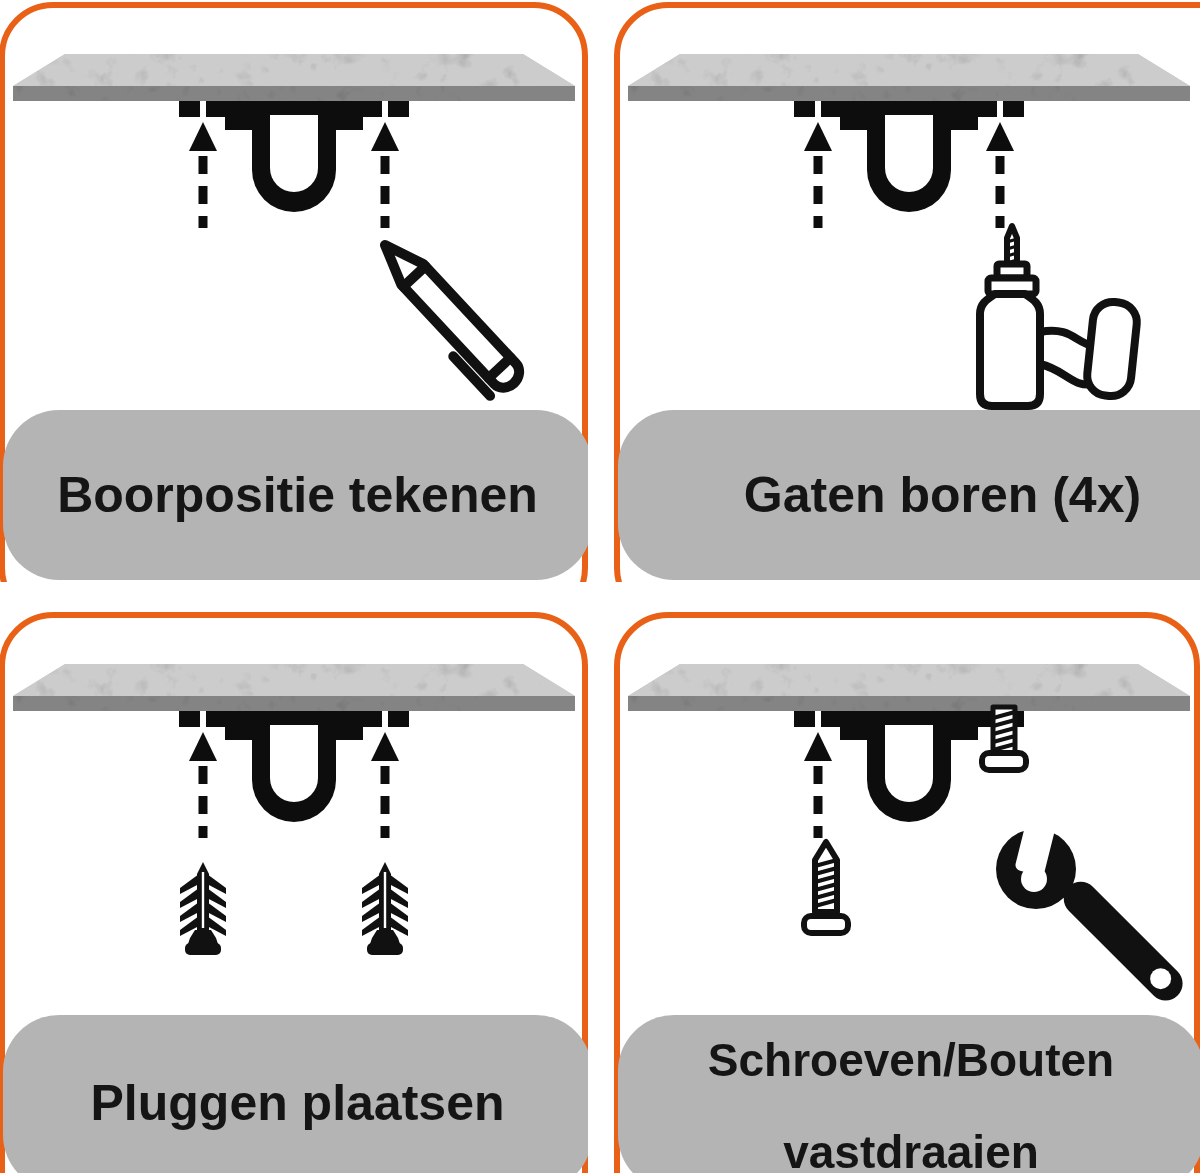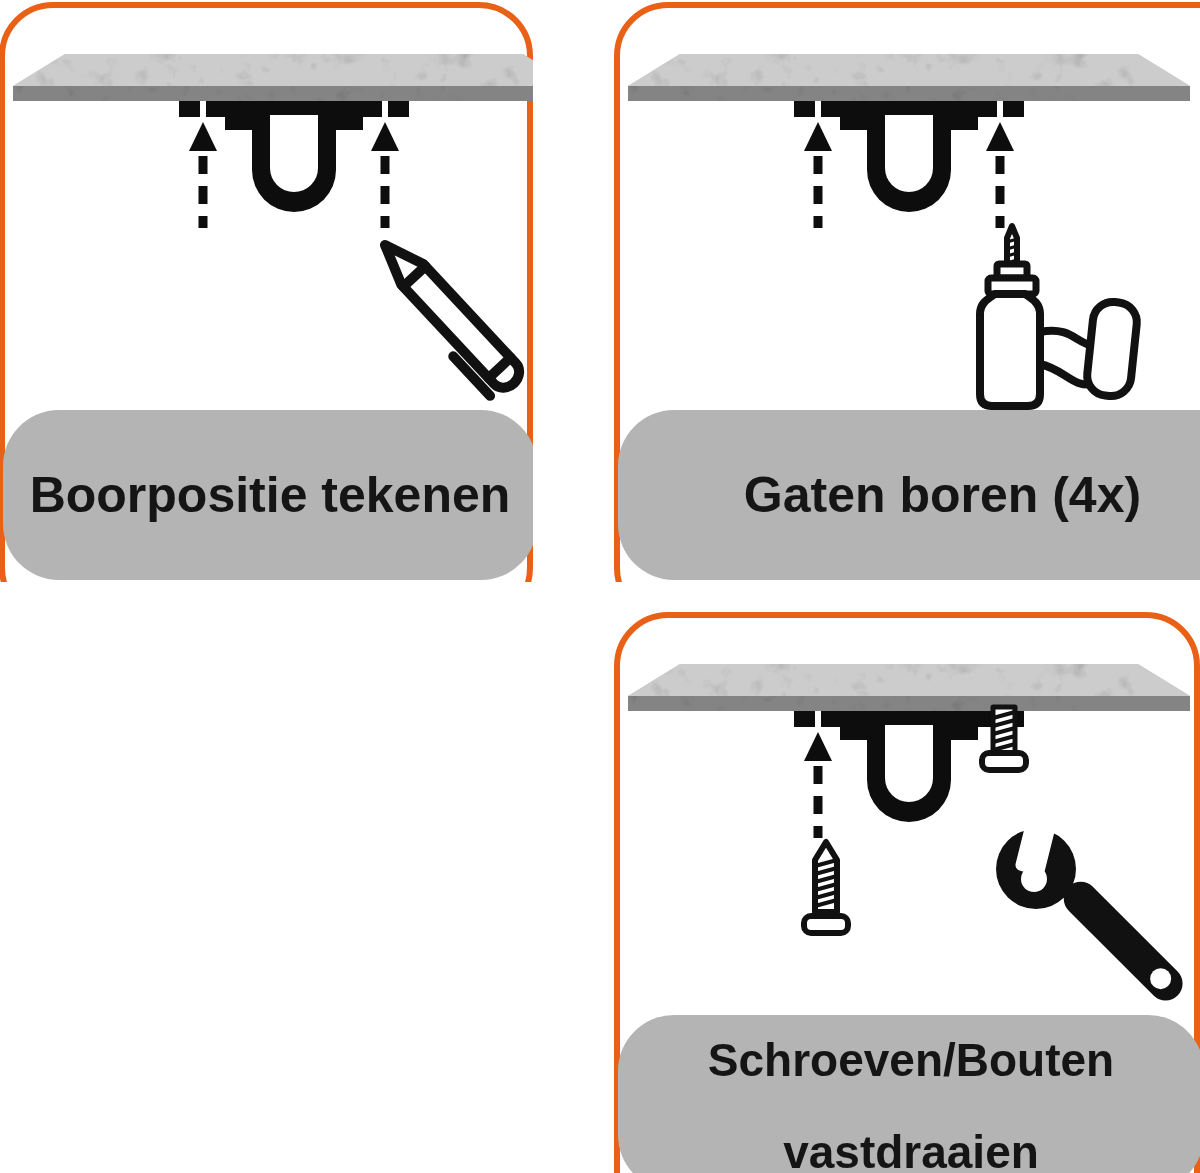--- a/index.html
+++ b/index.html
@@ -1,21 +1,21 @@
 <!DOCTYPE html>
 <html><head>
 <meta charset="utf-8">
 <style>
   html,body{margin:0;padding:0;background:#ffffff;}
   .stage{
     position:relative;width:1200px;height:1173px;background:#ffffff;
     overflow:hidden;font-family:"Liberation Sans",sans-serif;
   }
   .tile{position:absolute;overflow:hidden;}
-  .tile-1{left:-1px;top:2px;width:534px;height:580px;}
+  .tile-1{left:-1px;top:2px;width:589px;height:580px;}
   .tile-2{left:614px;top:2px;width:649px;height:580px;}
   .tile-3{left:-1px;top:612px;width:589px;height:561px;}
   .tile-4{left:614px;top:612px;width:586px;height:729px;}
   .panel{
     position:absolute;left:0;top:0;width:100%;height:620px;
     box-sizing:border-box;border:6px solid #E96117;border-radius:54px;
     background:transparent;
   }
   .scene{position:absolute;left:0;top:0;}
   .pill{
@@ -126,20 +126,34 @@
         <path d="M381,292 C372,298 366,302 366,312 L366,392 Q366,404 378,404 L414,404 Q426,404 426,392 L426,312 C426,302 420,298 411,292 Z" stroke-width="8"></path>
         <path d="M426,330 C458,324 462,342 480,344 L480,382 C458,386 452,368 426,362 Z" stroke-width="8"></path>
         <rect x="476" y="300" width="44" height="94" rx="20" stroke-width="8" transform="rotate(6 498 347)"></rect>
       </g>
     </svg>
     <div class="pill pill-r1">
       <span class="label-line">Gaten boren (4x)</span>
     </div>
   </div>
 
+  <div class="tile tile-3">
+    <div class="panel"></div>
+    <svg class="scene" width="590" height="445" viewBox="0 0 590 445">
+      <use href="#slab" xlink:href="#slab"></use>
+      <use href="#mount" xlink:href="#mount"></use>
+      <use href="#arrow" xlink:href="#arrow" x="204"></use>
+      <use href="#arrow" xlink:href="#arrow" x="386"></use>
+      <use href="#plug" xlink:href="#plug" x="204" y="252"></use>
+      <use href="#plug" xlink:href="#plug" x="386" y="252"></use>
+    </svg>
+    <div class="pill pill-r2">
+      <span class="label-line">Pluggen plaatsen</span>
+    </div>
+  </div>
 
   <div class="tile tile-4">
     <div class="panel"></div>
     <svg class="scene" width="590" height="445" viewBox="0 0 590 445">
       <use href="#slab" xlink:href="#slab"></use>
       <use href="#mount" xlink:href="#mount"></use>
       <use href="#arrow" xlink:href="#arrow" x="204"></use>
       <g fill="#ffffff" stroke="#111111" stroke-linejoin="round" stroke-linecap="round">
         <rect x="379" y="95" width="22" height="46" stroke-width="5"></rect>
         <line x1="379" y1="106" x2="401" y2="100" stroke-width="4"></line>

